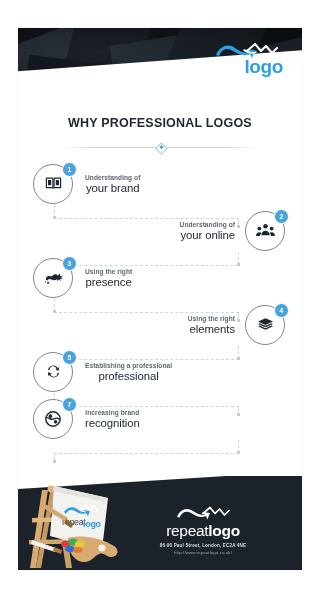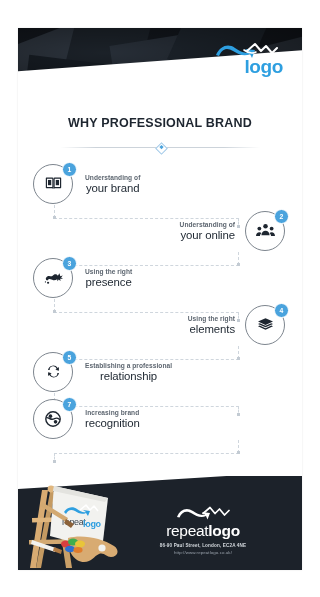--- a/index.html
+++ b/index.html
@@ -353,21 +353,21 @@
           <path d="M30 9 C34 12, 38 13, 42 11" stroke="#ffffff" stroke-width="1.6" fill="none" stroke-linecap="round"></path>
         </svg>
       </div>
       <div class="logo-word"><span class="w1">repeat</span><span class="w2">logo</span></div>
     </div>
 
     <div class="hdr-diagonal"></div>
   </div>
 
   <div class="title-block">
-    <div class="title-main">WHY PROFESSIONAL BRAND</div>
+    <div class="title-main">WHY PROFESSIONAL LOGOS</div>
     <div class="divider-wrap">
       <div class="divider-line"></div>
       <div class="divider-diamond"></div>
     </div>
   </div>
 
   <div class="steps">
 
     <div class="conn conn-v" style="left:36px;  top:44px;  height:13px;"></div>
     <div class="conn conn-h" style="left:36px;  top:57px;  width:185px;"></div>
@@ -490,21 +490,21 @@
         <div class="node-icon">
           <svg viewBox="0 0 24 24" width="17" height="17">
             <path d="M4.2 9.8A7.6 7.6 0 0 1 18 7.1l1.7-1.3-.1 5.3-5.1-1.4 1.9-1.4A5 5 0 0 0 6.6 10z" fill="#1e2630"></path>
             <path d="M19.8 14.2A7.6 7.6 0 0 1 6 16.9l-1.7 1.3.1-5.3 5.1 1.4-1.9 1.4a5 5 0 0 0 9.8-1.7z" fill="#1e2630"></path>
           </svg>
         </div>
         <div class="badge">5</div>
       </div>
       <div class="step-text">
         <div class="st-small">Establishing a professional</div>
-        <div class="st-big">relationship</div>
+        <div class="st-big">professional</div>
       </div>
     </div>
 
 
     <div class="step left">
       <div class="node">
         <div class="node-ring"></div>
         <div class="node-icon">
           <svg viewBox="0 0 24 24" width="18" height="18">
             <circle cx="12" cy="12" r="9.6" fill="none" stroke="#1e2630" stroke-width="1.9"></circle>

